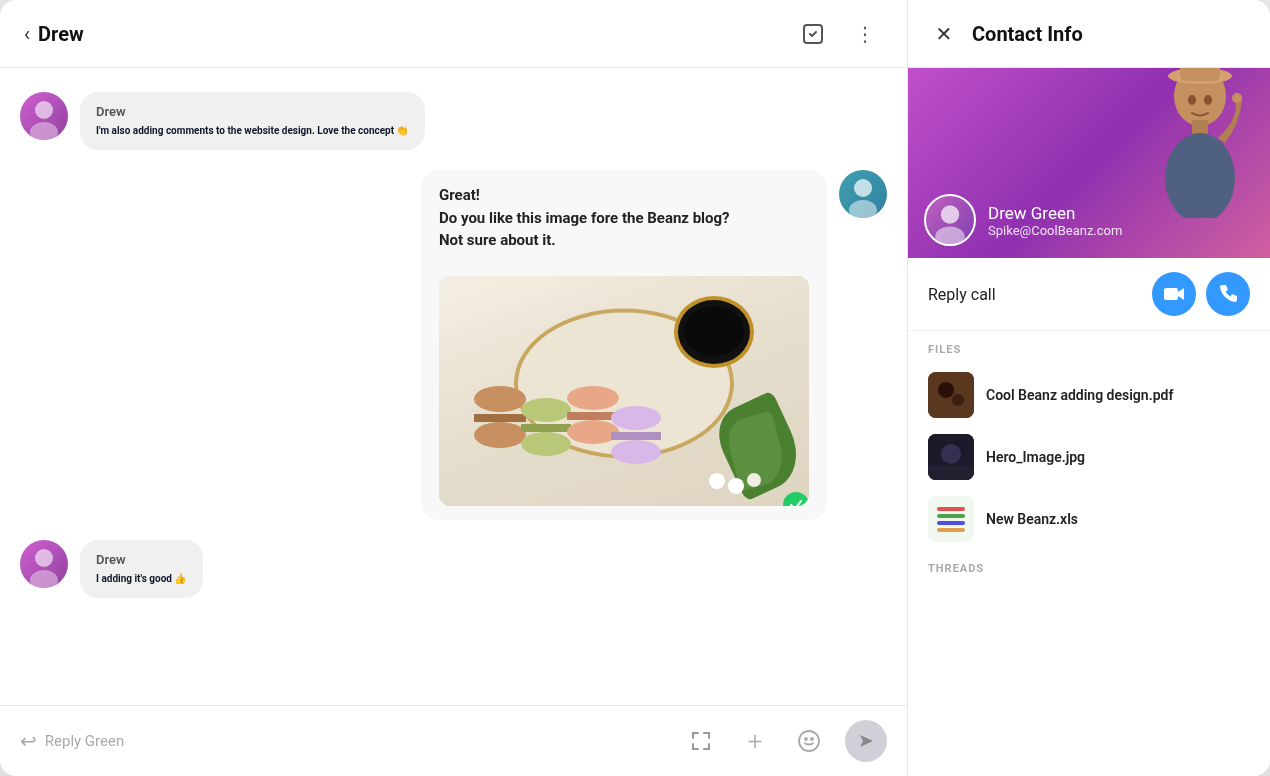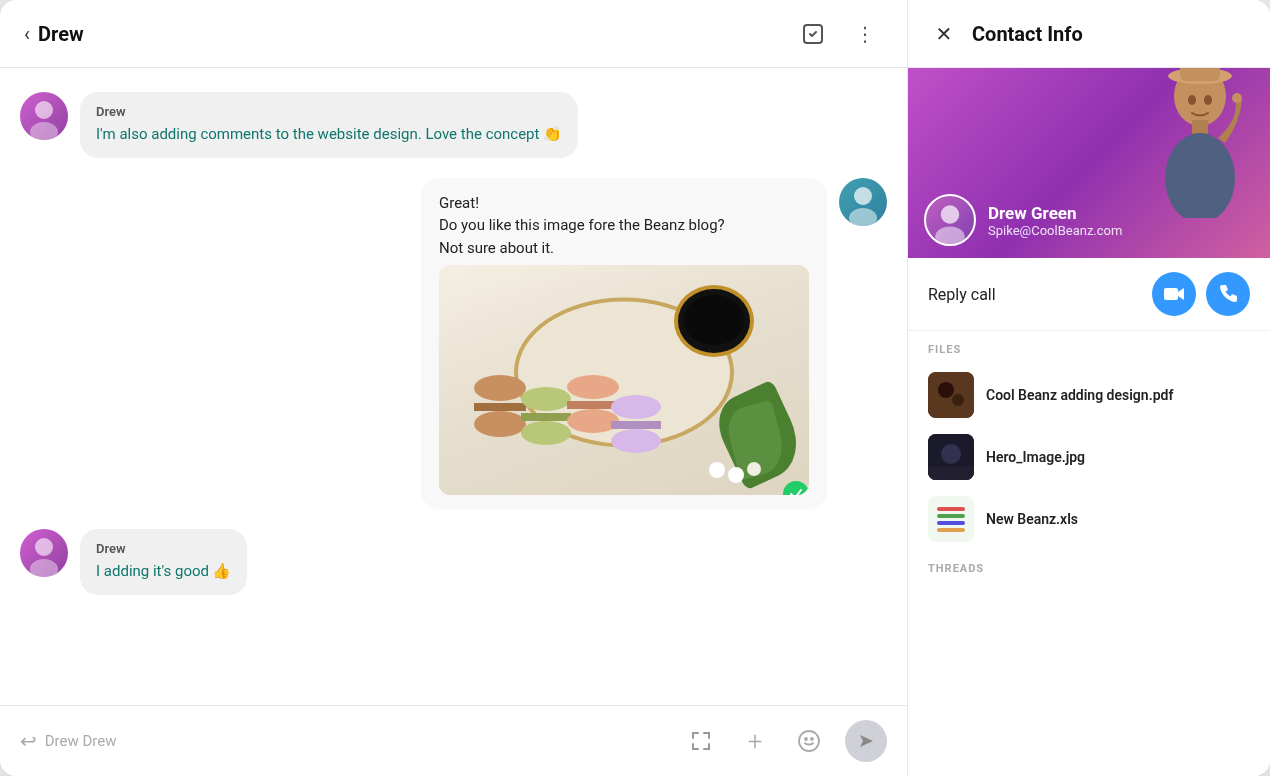--- a/index.html
+++ b/index.html
@@ -102,23 +102,24 @@
       border-radius: 18px;
       padding: 12px 16px;
     }
     .msg-sender-name {
       font-size: 13px;
       font-weight: 600;
       color: #555;
       margin-bottom: 4px;
     }
     .msg-text {
-      font-size: 15px;
-      color: #0f766e;
+      font-size: 10px;
+      color: #0f172a;
       line-height: 1.5;
+      font-weight: bold;
     }
 
     
     .msg-sent {
       display: flex;
       align-items: flex-start;
       gap: 12px;
       align-self: flex-end;
       max-width: 680px;
       flex-direction: row-reverse;
@@ -136,21 +137,22 @@
     }
     .msg-bubble-sent {
       background: #f8f8f8;
       border-radius: 18px;
       padding: 14px 18px;
     }
     .msg-text-sent {
       font-size: 15px;
       color: #222;
       line-height: 1.5;
-      margin-bottom: 6px;
+      margin-bottom: 24px;
+      font-weight: bold;
     }
     .msg-image {
       width: 370px;
       height: 230px;
       border-radius: 12px;
       overflow: hidden;
       position: relative;
     }
     .macarons-img {
       width: 100%;
@@ -276,21 +278,21 @@
       background: linear-gradient(135deg, #c060c0, #8040b0);
       border: 2px solid white;
       display: flex;
       align-items: center;
       justify-content: center;
       overflow: hidden;
     }
     .contact-name-block { }
     .contact-name {
       font-size: 17px;
-      font-weight: 700;
+      font-weight: 400;
       color: white;
     }
     .contact-email {
       font-size: 13px;
       color: rgba(255,255,255,0.85);
     }
 
     
     .spike-call-section {
       display: flex;
@@ -504,21 +506,21 @@
           <div class="msg-sender-name">Drew</div>
           <div class="msg-text">I adding it's good 👍</div>
         </div>
       </div>
 
     </div>
 
     <div class="chat-footer">
       <div class="reply-indicator">
         <span class="reply-icon">↩</span>
-        <span style="color:#aaa;font-size:15px;">Drew Drew</span>
+        <span style="color:#aaa;font-size:15px;">Reply Green</span>
       </div>
       <div class="footer-actions">
         <div class="footer-btn">
           <svg width="22" height="22" viewBox="0 0 22 22" fill="none" stroke="#999" stroke-width="2" stroke-linecap="round">
             <polyline points="3,8 3,3 8,3"></polyline>
             <polyline points="14,3 19,3 19,8"></polyline>
             <polyline points="19,14 19,19 14,19"></polyline>
             <polyline points="8,19 3,19 3,14"></polyline>
           </svg>
         </div>

